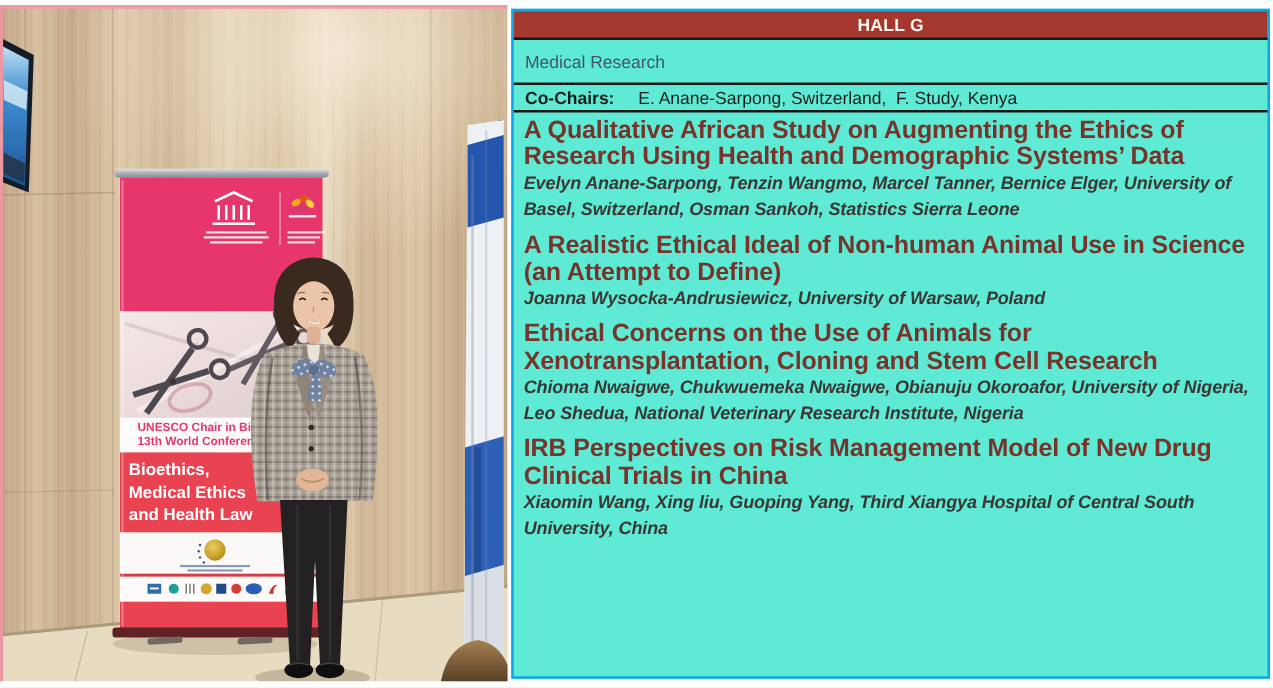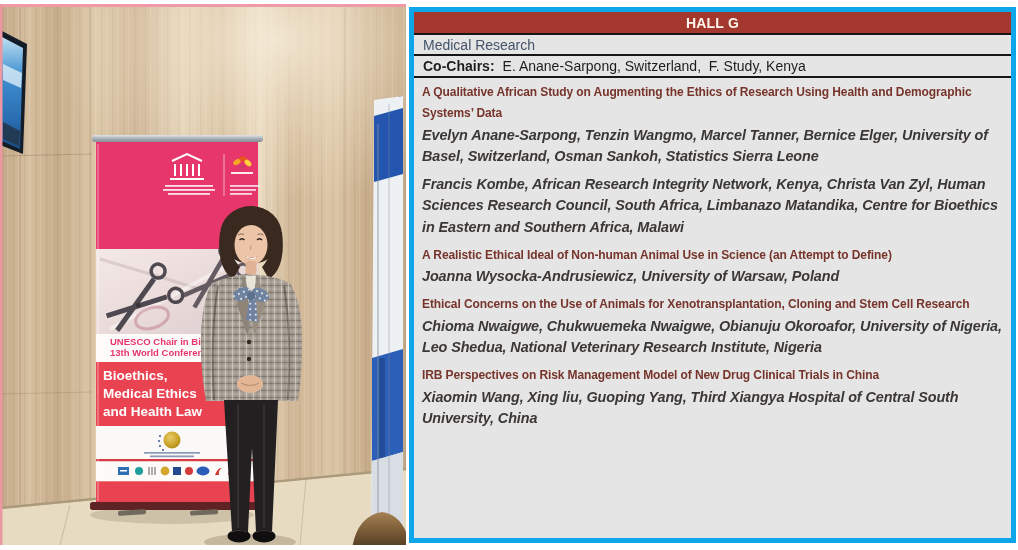--- a/index.html
+++ b/index.html
@@ -3,32 +3,32 @@
 <meta charset="utf-8">
 <style>
   html,body{margin:0;padding:0;background:#fff;}
   .stage{position:relative;width:1018px;height:550px;background:#fff;overflow:hidden;
          font-family:"Liberation Sans",sans-serif;}
   
   .photo{position:absolute;left:0;top:4px;width:406px;height:541px;}
   .photo svg{display:block;}
   
   .panel{position:absolute;left:409px;top:7px;width:607px;height:536px;
-         box-sizing:border-box;background:#e5e5e5;border:5px solid #0ea5e9;}
+         box-sizing:border-box;background:#5eead4;border:2px solid #0ea5e9;}
   .row{box-sizing:border-box;padding:0 9px;display:flex;align-items:center;}
   .row.hall{height:23px;background:#A5382E;color:#FDF6EC;font-weight:bold;
             font-size:14px;justify-content:center;border-bottom:2px solid #161616;
             letter-spacing:.2px;}
-  .row.session{height:21px;color:#44546A;font-size:14px;border-bottom:2px solid #161616;}
+  .row.session{height:36px;color:#44546A;font-size:14px;border-bottom:2px solid #161616;}
   .row.cochairs{height:22px;color:#1d1d1d;font-size:14px;border-bottom:2px solid #161616;
                 white-space:pre-wrap;}
-  .row.cochairs .cc-label{font-weight:bold;margin-right:8px;}
+  .row.cochairs .cc-label{font-weight:bold;margin-right:19px;}
   .talks{padding:4px 8px 0 8px;}
   .talk{margin-bottom:7px;}
-  .talk-title{color:#76342B;font-weight:bold;font-size:12px;line-height:21.4px;
+  .talk-title{color:#76342B;font-weight:bold;font-size:20px;line-height:21.4px;
               letter-spacing:-.1px;}
   .talk-authors{color:#3b3735;font-style:italic;font-size:14.4px;line-height:21.2px;
                 letter-spacing:-.1px;font-weight:bold;}
 </style>
 </head>
 <body>
 
 <div class="stage">
 
   <div class="photo">
@@ -295,21 +295,20 @@
     <div class="row session">Medical Research</div>
     <div class="row cochairs">
       <span class="cc-label">Co-Chairs:</span><span>E. Anane-Sarpong, Switzerland,  F. Study, Kenya</span>
     </div>
     <div class="talks">
       <div class="talk">
         <div class="talk-title">A Qualitative African Study on Augmenting the Ethics of Research Using Health and Demographic Systems’ Data</div>
         <div class="talk-authors">Evelyn Anane-Sarpong, Tenzin Wangmo, Marcel Tanner, Bernice Elger, University of Basel, Switzerland, Osman Sankoh, Statistics Sierra Leone</div>
       </div>
       <div class="talk">
-        <div class="talk-authors">Francis Kombe, African Research Integrity Network, Kenya, Christa Van Zyl, Human Sciences Research Council, South Africa, Limbanazo Matandika, Centre for Bioethics in Eastern and Southern Africa, Malawi</div>
       </div>
       <div class="talk">
         <div class="talk-title">A Realistic Ethical Ideal of Non-human Animal Use in Science (an Attempt to Define)</div>
         <div class="talk-authors">Joanna Wysocka-Andrusiewicz, University of Warsaw, Poland</div>
       </div>
       <div class="talk">
         <div class="talk-title">Ethical Concerns on the Use of Animals for Xenotransplantation, Cloning and Stem Cell Research</div>
         <div class="talk-authors">Chioma Nwaigwe, Chukwuemeka Nwaigwe, Obianuju Okoroafor, University of Nigeria, Leo Shedua, National Veterinary Research Institute, Nigeria</div>
       </div>
       <div class="talk">

